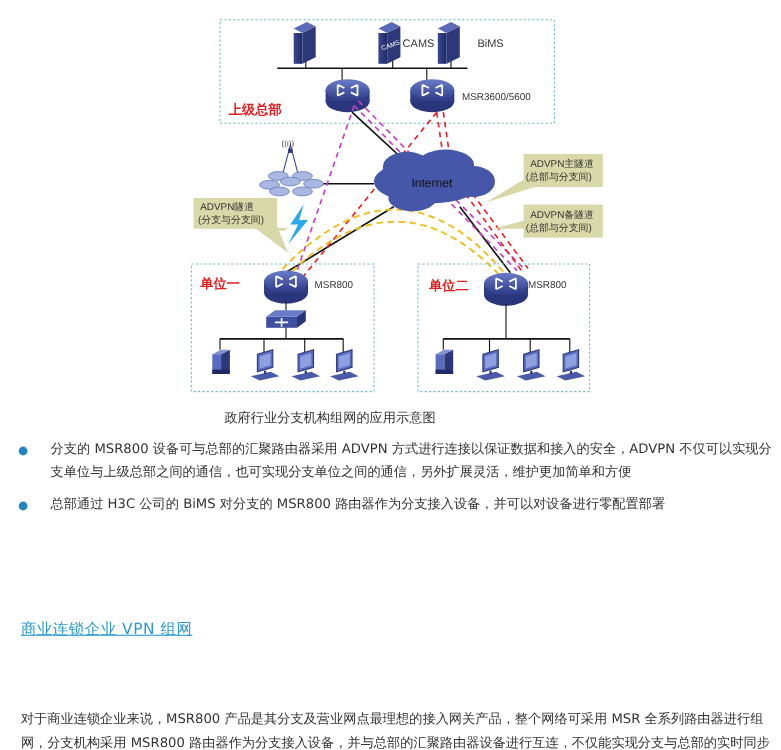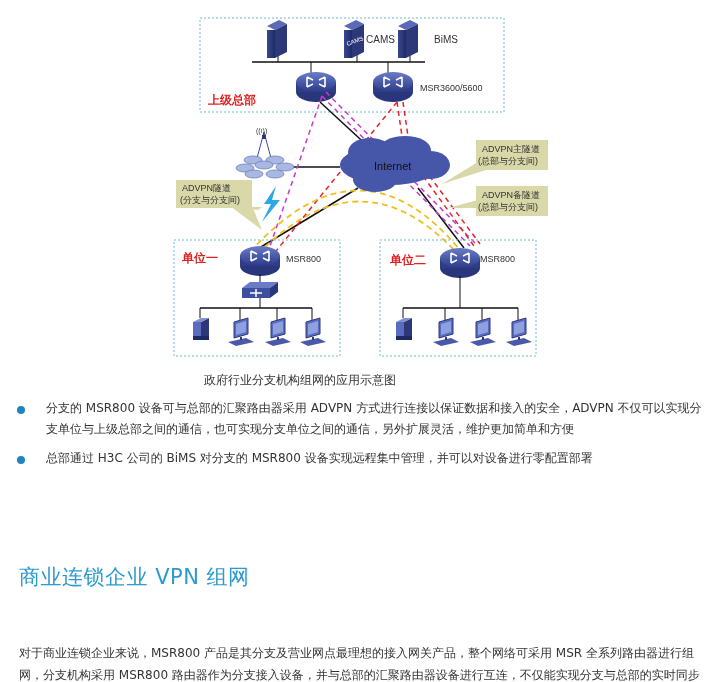--- a/index.html
+++ b/index.html
@@ -4,21 +4,21 @@
   <style>
     html, body { margin: 0; padding: 0; background: #ffffff; }
     body { width: 710px; height: 682px; position: relative; overflow: hidden;
       font-family: "DejaVu Sans", "Liberation Sans", sans-serif; color: #2b2b2b; }
     #diagram { position: absolute; left: 0; top: 0; width: 710px; height: 370px; }
     .caption { position: absolute; left: 0; width: 600px; top: 372px; text-align: center;
       font-family: "DejaVu Serif", "Liberation Serif", serif; font-size: 12px; color: #333; }
     .bullets { position: absolute; left: 0; top: 398px; width: 710px; }
     .bullet { position: relative; padding-left: 46px; padding-right: 4px; font-size: 12px; line-height: 21px; margin-bottom: 8px; color: #333; }
     .bullet .dot { position: absolute; left: 17px; top: 8px; width: 8px; height: 8px; border-radius: 50%; background: #1f84bf; }
-    .section-title { position: absolute; left: 19px; top: 563px; font-size: 21px; color: #2a9ad0; letter-spacing: 0.5px; }
+    .section-title { position: absolute; left: 19px; top: 563px; font-size: 14px; color: #2a9ad0; letter-spacing: 0.5px; text-decoration: underline; }
     .para { position: absolute; left: 19px; top: 602px; width: 688px; font-size: 12px; line-height: 22px; color: #333; margin-top: 40px; }
     svg text { font-family: "Liberation Sans", "DejaVu Sans", sans-serif; }
   </style>
 </head>
 <body>
 
 <svg id="diagram" viewBox="0 0 710 370" xmlns="http://www.w3.org/2000/svg">
   <defs>
     <linearGradient id="devg" x1="0" y1="0" x2="0" y2="1">
       <stop offset="0" stop-color="#6a7cc8"></stop>
@@ -170,18 +170,18 @@
 
 <div class="caption">政府行业分支机构组网的应用示意图</div>
 
 <div class="bullets">
   <div class="bullet">
     <span class="dot"></span>
     <span>分支的 MSR800 设备可与总部的汇聚路由器采用 ADVPN 方式进行连接以保证数据和接入的安全，ADVPN 不仅可以实现分支单位与上级总部之间的通信，也可实现分支单位之间的通信，另外扩展灵活，维护更加简单和方便</span>
   </div>
   <div class="bullet">
     <span class="dot"></span>
-    <span>总部通过 H3C 公司的 BiMS 对分支的 MSR800 设备实现远程集中管理，并可以对设备进行零配置部署</span>
+    <span>总部通过 H3C 公司的 BiMS 对分支的 MSR800 路由器作为分支接入设备，并可以对设备进行零配置部署</span>
   </div>
 </div>
 
 <div class="section-title">商业连锁企业 VPN 组网</div>
 <div class="para">对于商业连锁企业来说，MSR800 产品是其分支及营业网点最理想的接入网关产品，整个网络可采用 MSR 全系列路由器进行组网，分支机构采用 MSR800 路由器作为分支接入设备，并与总部的汇聚路由器设备进行互连，不仅能实现分支与总部的实时同步办公，还能访问互联网。</div>
 
 </body></html>

